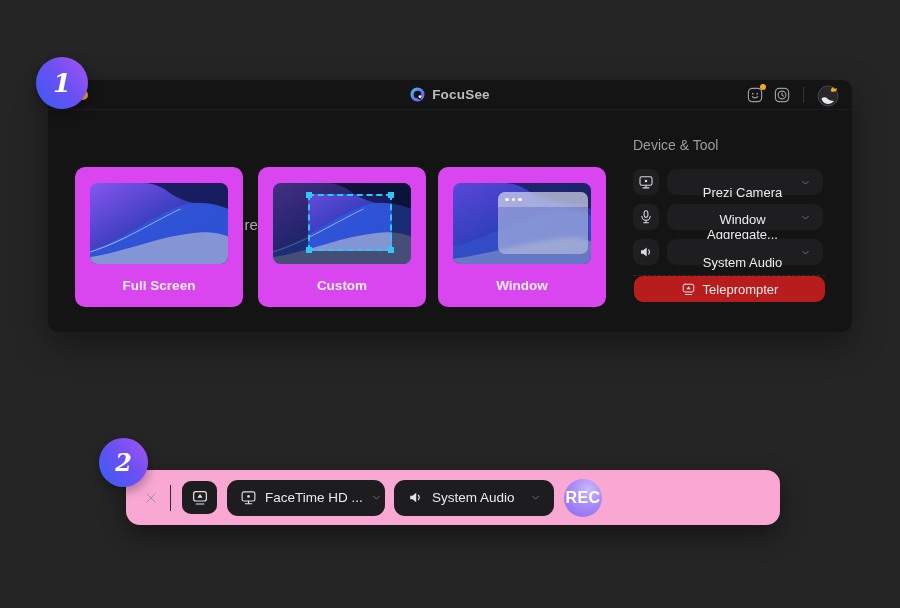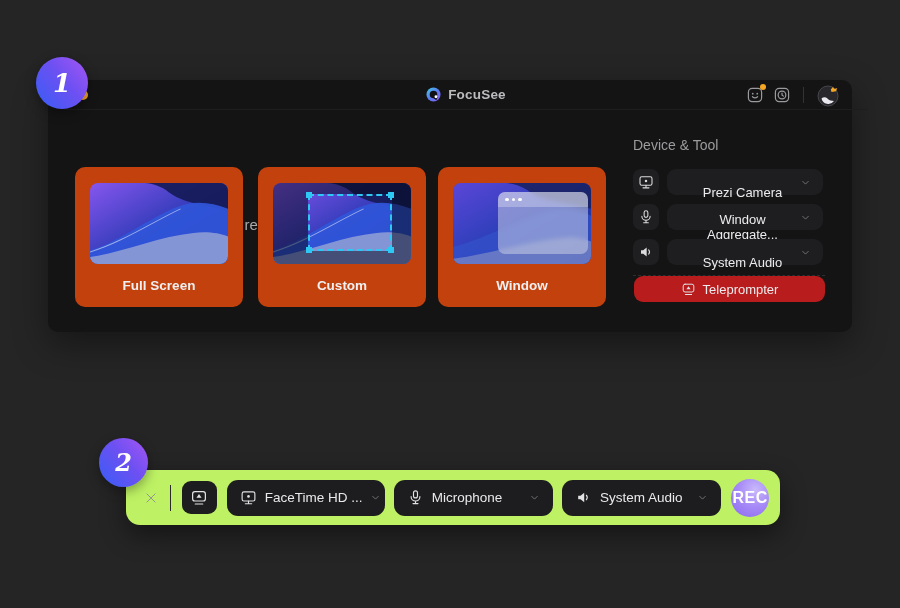--- a/index.html
+++ b/index.html
@@ -13,21 +13,21 @@
   }
   .abs { position:absolute; }
 
   
   .app-window {
     left:48px; top:80px; width:804px; height:252px;
     background:#141415; border-radius:10px;
     box-shadow:0 12px 34px rgba(0,0,0,.4);
   }
   .titlebar {
-    left:16px; top:0; width:100%; height:30px;
+    left:0; top:0; width:100%; height:30px;
     border-bottom:1px solid #1e1e20;
     display:flex; justify-content:center;
   }
   .traffic-dot {
     left:30px; top:10px; width:10px; height:10px; border-radius:50%;
     background:#f5a623;
   }
   .app-title-group { display:flex; align-items:center; gap:7px; }
   .app-title { font-size:13.5px; font-weight:bold; color:#bcbcbe; letter-spacing:.2px; }
   .titlebar-right {
@@ -45,21 +45,21 @@
   .avatar-wrap svg { width:24px; height:24px; display:block; }
 
   
   .prompt {
     left:78px; top:136px; font-size:15px; color:#aaaaac;
   }
 
   
   .mode-card {
     top:167px; width:168px; height:140px;
-    background:#c2410c; border-radius:10px;
+    background:#d946ef; border-radius:10px;
     display:flex; flex-direction:column; align-items:center;
     cursor:pointer;
   }
   .mode-card.c1 { left:75px; } .mode-card.c2 { left:258px; } .mode-card.c3 { left:438px;text-align:right; }
   .thumb {
     margin-top:16px; width:138px; height:81px; border-radius:8px;
     overflow:hidden; position:relative;
   }
   .thumb svg.wall { position:absolute; inset:0; width:100%; height:100%; }
   .mode-label {
@@ -114,21 +114,21 @@
     background:#b91c1c; border-radius:9px;
     display:flex; align-items:center; justify-content:center; gap:7px;
     cursor:pointer;
   }
   .teleprompter-btn svg { width:15px; height:15px; color:#e2e2e4; }
   .teleprompter-btn .lbl { font-size:13px; color:#ececee; }
 
   
   .rec-toolbar {
     left:126px; top:470px; width:654px; height:55px;
-    background:#bef264; border-radius:14px;
+    background:#f9a8d4; border-radius:14px;
     display:flex; align-items:center; padding:0 11px 0 12px;
     box-shadow:0 10px 26px rgba(0,0,0,.45);
   }
   .close-btn {
     width:26px; height:26px; display:flex; align-items:center; justify-content:center;
     color:#8f8f93; cursor:pointer;
   }
   .close-btn svg { width:14px; height:14px; }
   .rt-divider { width:1px; height:26px; background:#2b2b2e; margin:0 11px 0 6px; }
   .rt-iconbtn {
@@ -385,32 +385,20 @@
       <path class="st" d="M12 17v2.3M7.5 20.8h9"></path>
     </svg>
     <span class="val">FaceTime HD ...</span>
     <span class="chev">
       <svg viewBox="0 0 24 24">
           <path class="st" stroke-width="2.4" d="M6 9.5l6 6 6-6"></path>
         </svg>
     </span>
   </div>
 
-  <div class="rt-select w2">
-    <svg class="dev" viewBox="0 0 24 24">
-      <rect class="st" x="9.2" y="2.6" width="5.6" height="10" rx="2.8"></rect>
-      <path class="st" d="M5.8 10.8a6.2 6.2 0 0 0 12.4 0M12 17.4v3M8.5 20.6h7"></path>
-    </svg>
-    <span class="val">Microphone</span>
-    <span class="chev">
-      <svg viewBox="0 0 24 24">
-          <path class="st" stroke-width="2.4" d="M6 9.5l6 6 6-6"></path>
-        </svg>
-    </span>
-  </div>
 
   <div class="rt-select w3">
     <svg class="dev" viewBox="0 0 24 24">
       <path class="fl" d="M4.5 9.5h3.3L13 5.2v13.6l-5.2-4.3H4.5z"></path>
       <path class="st" d="M16 8.8a5 5 0 0 1 0 6.4"></path>
     </svg>
     <span class="val">System Audio</span>
     <span class="chev">
       <svg viewBox="0 0 24 24">
           <path class="st" stroke-width="2.4" d="M6 9.5l6 6 6-6"></path>

